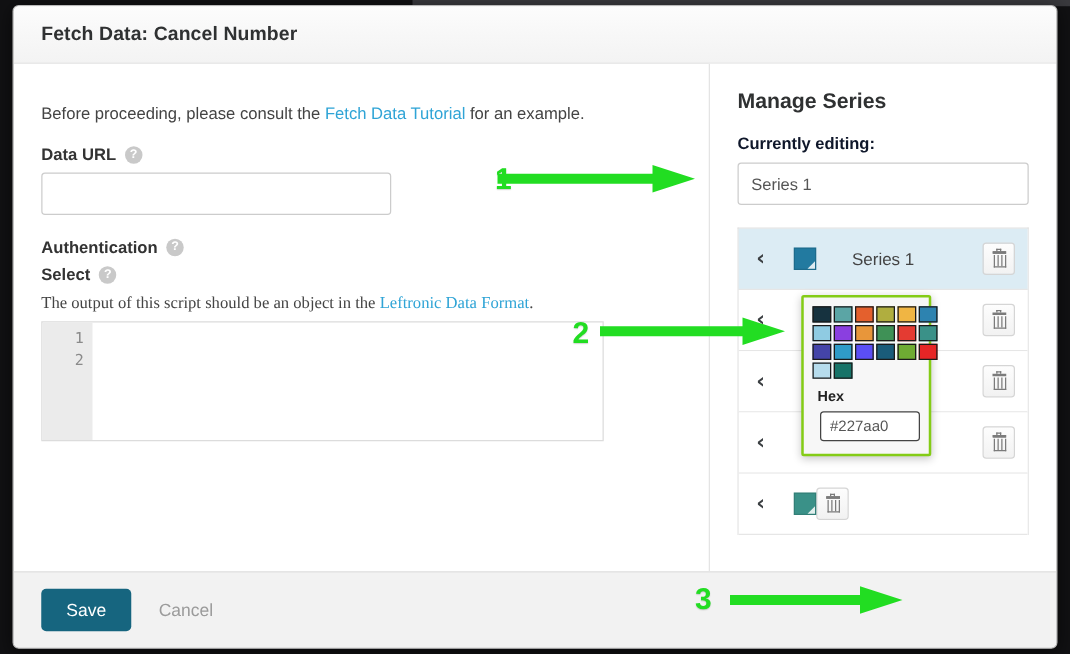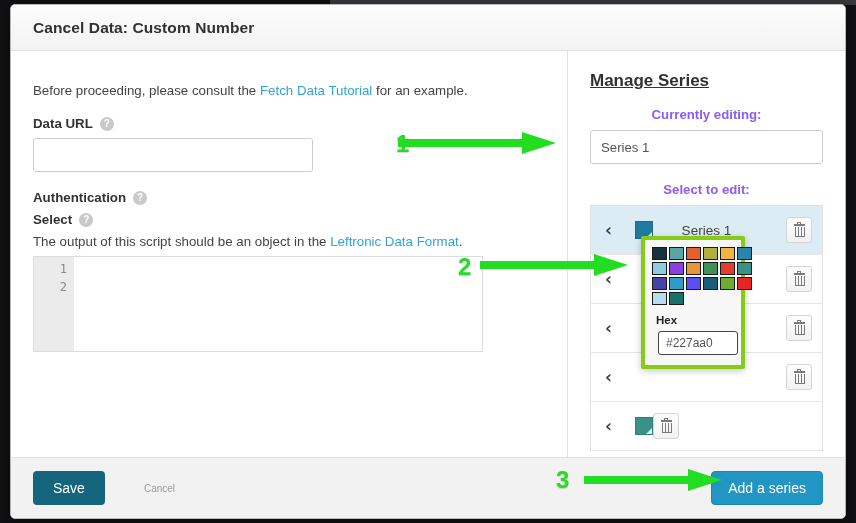--- a/index.html
+++ b/index.html
@@ -125,21 +125,21 @@
     align-items: center; justify-content: center; gap: 3px;
     background: linear-gradient(#fafafa, #ececec);
   }
   .caret-up, .caret-down {
     width: 0; height: 0; border-left: 4px solid transparent;
     border-right: 4px solid transparent;
   }
   .caret-up { border-bottom: 5px solid #555; }
   .caret-down { border-top: 5px solid #555; }
 
-  .script-desc { font-size: 13.3px; color: #444; margin: 0 0 7px 0; }
+  .script-desc { font-size: 13.3px; color: #444; margin: 0 0 7px 0; font-family: Liberation Serif, serif; }
 
   
   #code-editor {
     border: 1px solid #dcdcdc;
     width: 450px; height: 96px;
     display: flex; background: #fff;
     font-family: "DejaVu Sans Mono", monospace;
     font-size: 12px; overflow: hidden;
   }
   #gutter {
@@ -152,26 +152,24 @@
   .kw   { color: #a626a4; }
   .obj  { color: #2fa4a4; }
   .fn   { color: #3b3b3b; font-weight: bold; }
   .arg  { color: #2b2b2b; font-weight: bold; }
   .punc { color: #3b3b3b; }
 
   
   #manage-title {
     font-size: 17px; font-weight: bold; color: #2f3132;
     margin: 0 0 16px 0;
-    text-decoration: underline;
   }
   .sub-label {
-    font-size: 13.2px; font-weight: bold; color: #8b5cf6;
+    font-size: 13.2px; font-weight: bold; color: #0f172a;
     margin-bottom: 8px;
-    text-align: center;
   }
   #currently-editing-input {
     width: 100%; height: 34px;
     border: 1px solid #ccc; border-radius: 3px;
     padding: 0 10px; font-size: 13.2px; color: #555;
     background: #fff; margin-bottom: 18px;
     font-family: "Liberation Sans", sans-serif;
   }
 
   
@@ -235,21 +233,21 @@
     width: 4px; height: 2px; border: 1px solid #7b7b7b;
     border-bottom: none;
   }
 
   
   #color-picker {
     position: absolute;
     left: 630px; top: 231px;
     width: 104px;
     background: #f7f7f7;
-    border: 4px solid #84cc16;
+    border: 2px solid #84cc16;
     border-radius: 2px;
     box-shadow: 0 2px 7px rgba(0,0,0,.22);
     padding: 7px 7px 10px 7px;
     z-index: 40;
   }
   #palette {
     display: grid;
     grid-template-columns: repeat(6, 15px);
     gap: 2px;
     margin-bottom: 9px;
@@ -281,22 +279,22 @@
   }
   #save-button {
     background: #16657f; color: #fff;
     border: none; border-radius: 4px;
     height: 34px; padding: 0 20px;
     font-size: 14px; cursor: pointer;
     font-family: "Liberation Sans", sans-serif;
   }
   #cancel-button {
     background: none; border: none;
-    color: #9b9b9b; font-size: 10px;
-    margin-left: 33px; cursor: pointer;
+    color: #9b9b9b; font-size: 14px;
+    margin-left: 16px; cursor: pointer;
     font-family: "Liberation Sans", sans-serif;
   }
   #add-series-button {
     margin-left: auto;
     background: #2196c4; color: #fff;
     border: 1px solid #1b87b2; border-radius: 4px;
     height: 34px; padding: 0 16px;
     font-size: 14px; cursor: pointer;
     font-family: "Liberation Sans", sans-serif;
   }
@@ -319,21 +317,21 @@
 </head>
 <body>
 
 <div id="backdrop">
   <div id="backdrop-strip"></div>
 </div>
 
 <div id="modal">
 
   <div id="modal-header">
-    <div id="modal-title">Cancel Data: Custom Number</div>
+    <div id="modal-title">Fetch Data: Cancel Number</div>
   </div>
 
   <div id="modal-body">
 
     <div id="left-pane">
 
 
       <p class="intro"><span>Before proceeding, please consult the </span><a class="link" href="#">Fetch Data Tutorial</a><span> for an example.</span></p>
 
       <div class="field-label">
@@ -363,21 +361,20 @@
         </div>
       </div>
     </div>
 
     <div id="right-pane">
       <h2 id="manage-title">Manage Series</h2>
 
       <div class="sub-label">Currently editing:</div>
       <input id="currently-editing-input" type="text" value="Series 1" style="">
 
-      <div class="sub-label">Select to edit:</div>
 
       <div id="series-list">
           <div class="series-row selected">
             <span class="chev">‹</span>
             <span class="swatch" style="background: rgb(34, 122, 160);"></span>
             <span class="series-name">Series 1</span>
             <span class="trash-btn">
               <span class="trash-glyph">
                 <span class="trash-lid"></span>
               </span>
@@ -449,21 +446,20 @@
         <div class="chip" style="background: rgb(182, 220, 237);"></div>
         <div class="chip" style="background: rgb(23, 115, 104);"></div>
       </div>
     <div id="hex-label">Hex</div>
     <input id="hex-input" type="text" value="#227aa0" style="">
   </div>
 
   <div id="modal-footer">
     <button id="save-button">Save</button>
     <button id="cancel-button">Cancel</button>
-    <button id="add-series-button">Add a series</button>
   </div>
 </div>
 
 <div class="annot-num" id="annot-num-1">1</div>
 <svg class="annot" id="annot-1" viewBox="0 0 162 30">
   <path d="M2 15 H126 L126 4 L160 15 L126 26 L126 15 Z" fill="#22dd22"></path>
   <rect x="2" y="11" width="126" height="8" fill="#22dd22"></rect>
 </svg>
 
 <div class="annot-num" id="annot-num-2">2</div>

